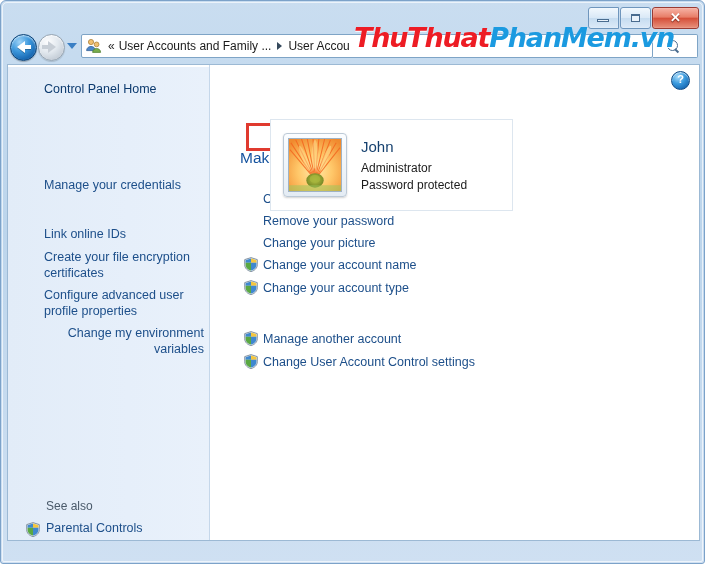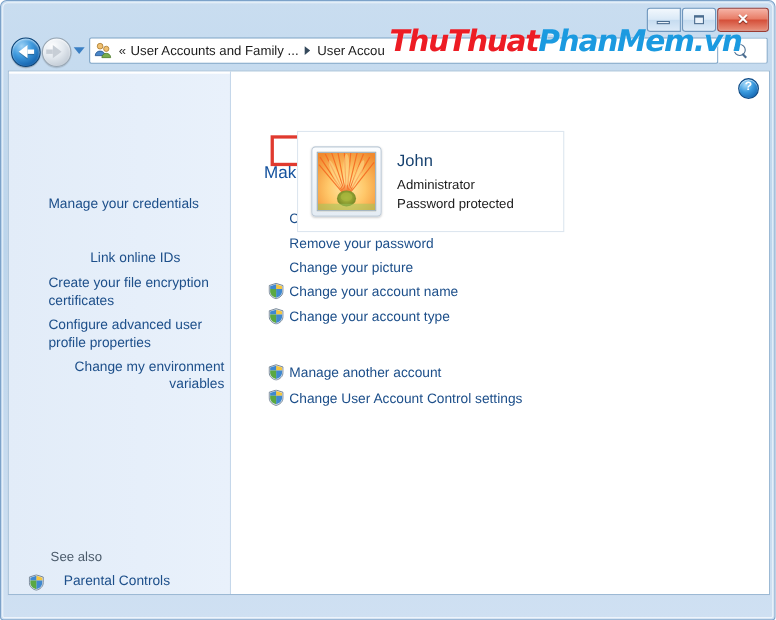--- a/index.html
+++ b/index.html
@@ -272,21 +272,20 @@
     font-size: 12px;
     color: #4a5a6a;
   }
   .side-parental {
     position: absolute;
     left: 38px;
     top: 456px;
     font-size: 12.5px;
     color: #1d4f8a;
     cursor: pointer;
-    margin-left: 12px;
   }
   .shield-small {
     position: absolute;
     left: 18px;
     top: 457px;
     width: 14px; height: 15px;
   }
 
   
   .mainpane {
@@ -451,23 +450,24 @@
     <div class="searchbox" title="Search Control Panel">
       <div class="search-icon"></div>
     </div>
   </div>
 
   <div class="content">
 
     <div class="sidebar">
       <div class="sidebar-top"></div>
 
+      <div class="side-link home" style="top:16px;">Control Panel Home</div>
 
       <div class="side-link" style="top:112px;">Manage your credentials</div>
-      <div class="side-link" style="top:161px;margin-left:38px;">Link online IDs</div>
+      <div class="side-link" style="top:161px;">Link online IDs</div>
       <div class="side-link" style="top:184px;">Create your file encryption certificates</div>
       <div class="side-link" style="top:222px;">Configure advanced user profile properties</div>
       <div class="side-link" style="top:260px;text-align:right;">Change my environment variables</div>
 
       <div class="side-see-also">See also</div>
       <div class="shield-small">
         <svg width="14" height="15" viewBox="0 0 14 15">
           <path d="M7 0.6 13.3 2.6v5.1c0 3.6-2.9 6-6.3 6.9C3.6 13.7.7 11.3.7 7.7V2.6z" fill="#dfe8f2" stroke="#6b7c8d" stroke-width="0.8"></path>
           <path d="M7 1.5 12.4 3.2v2.6H7z" fill="#f5c63c"></path>
           <path d="M7 1.5 1.6 3.2v2.6H7z" fill="#3f88cf"></path>

